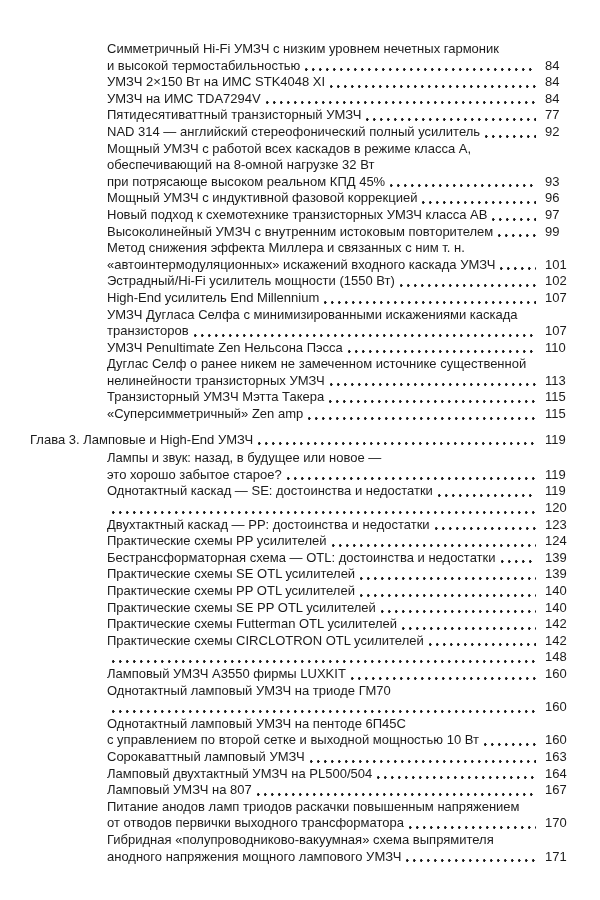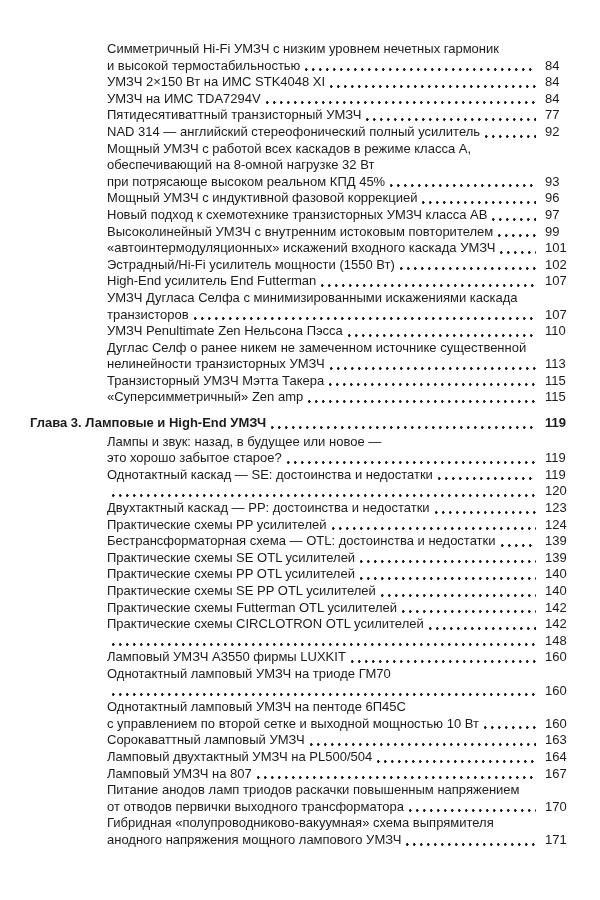--- a/index.html
+++ b/index.html
@@ -20,21 +20,21 @@
     width: 600px;
     height: 900px;
     padding: 41px 31px 8px 30px;
     background: #ffffff;
   }
   .entry {
     margin-left: 77px;
   }
   .entry.chapter {
     margin-left: 0;
-    font-weight: bold;
+    font-weight: normal;
     margin-top: 9px;
     margin-bottom: 2px;
   }
   .line {
     display: flex;
     align-items: baseline;
     line-height: 16.6px;
     white-space: nowrap;
   }
   .txt {
@@ -128,35 +128,38 @@
       </div>
       <div class="entry">
         <div class="line">
           <span class="txt">Высоколинейный УМЗЧ с внутренним истоковым повторителем</span>
           <span class="leader"></span>
           <span class="pg">99</span>
         </div>
       </div>
       <div class="entry">
         <div class="line">
+          <span class="txt">Метод снижения эффекта Миллера и связанных с ним т. н.</span>
+        </div>
+        <div class="line">
           <span class="txt">«автоинтермодуляционных» искажений входного каскада УМЗЧ</span>
           <span class="leader"></span>
           <span class="pg">101</span>
         </div>
       </div>
       <div class="entry">
         <div class="line">
           <span class="txt">Эстрадный/Hi-Fi усилитель мощности (1550 Вт)</span>
           <span class="leader"></span>
           <span class="pg">102</span>
         </div>
       </div>
       <div class="entry">
         <div class="line">
-          <span class="txt">High-End усилитель End Futterman</span>
+          <span class="txt">High-End усилитель End Millennium</span>
           <span class="leader"></span>
           <span class="pg">107</span>
         </div>
       </div>
       <div class="entry">
         <div class="line">
           <span class="txt">УМЗЧ Дугласа Селфа с минимизированными искажениями каскада</span>
         </div>
         <div class="line">
           <span class="txt">транзисторов</span>

